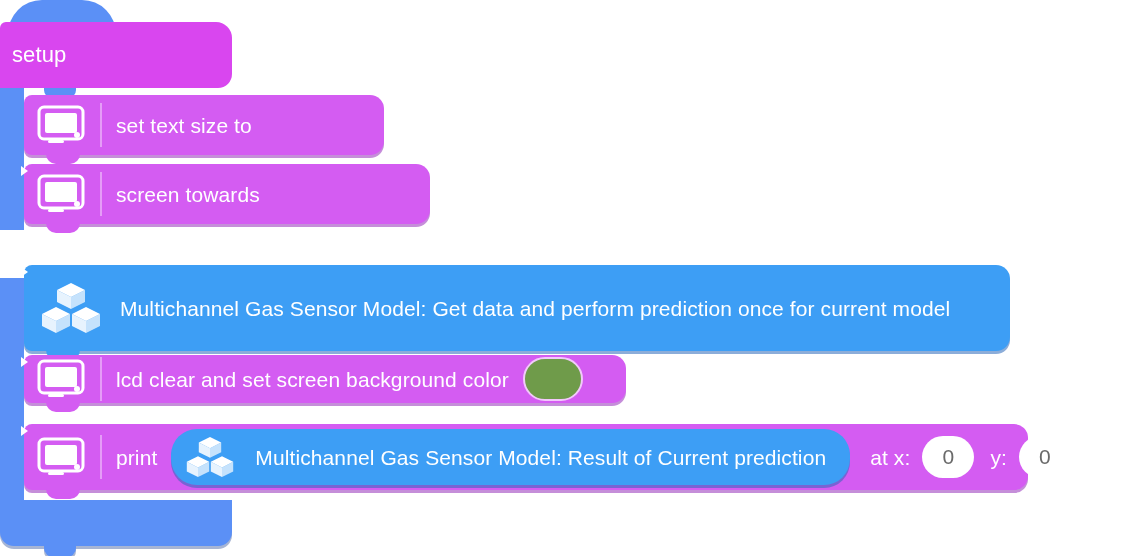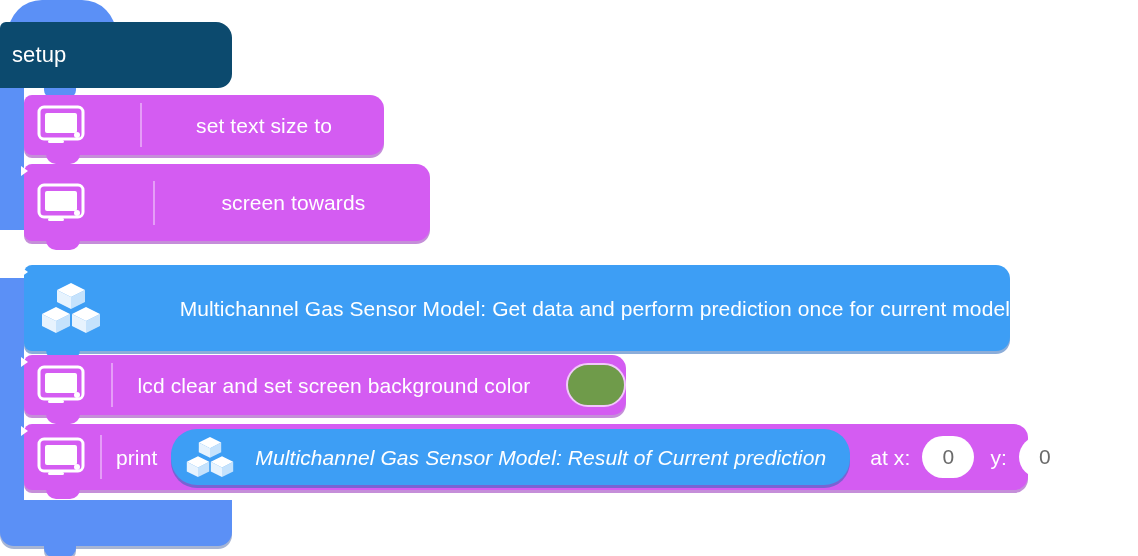--- a/index.html
+++ b/index.html
@@ -12,21 +12,21 @@
 
   
   .blk-text{
     color:#ffffff;font-size:21px;line-height:1;white-space:nowrap;
     letter-spacing:.1px;
   }
 
   
   .cwrap{position:absolute;}
   .cwrap .c-head{
-    position:absolute;left:0;background:#0c4a6e;
+    position:absolute;left:0;background:#d946ef;
     border-radius:6px 16px 14px 0;
   }
   .cwrap .c-hat-bump{
     position:absolute;left:8px;top:0;width:108px;height:34px;
     background:#5b90f6;border-radius:54px 54px 0 0;
   }
   .cwrap .c-spine{
     position:absolute;left:0;width:24px;background:#5b90f6;
   }
   .cwrap .c-foot{
@@ -40,21 +40,21 @@
   
   .notch{
     position:absolute;width:32px;height:11px;background:inherit;
     border-radius:0 0 9px 9px;
   }
 
   
   .stmt{
     position:absolute;display:flex;align-items:center;
     border-radius:8px 14px 14px 8px;
-    box-sizing:border-box;padding-left:10px;justify-content:space-between;
+    box-sizing:border-box;padding-left:10px;
   }
   .stmt.magenta{background:#d45cf2;box-shadow:0 3px 0 0 rgba(150,50,185,.55);}
   .stmt.blue    {background:#3d9ef5;box-shadow:0 3px 0 0 rgba(45,105,185,.55);}
 
   
   .stmt .n-top,.stmt .n-bot{
     position:absolute;left:22px;width:34px;height:10px;
   }
   .stmt.magenta .n-bot{bottom:-9px;background:#d45cf2;border-radius:0 0 10px 10px;}
   .stmt.blue    .n-bot{bottom:-9px;background:#3d9ef5;border-radius:0 0 10px 10px;}
@@ -93,21 +93,21 @@
     min-width:52px;height:42px;border-radius:22px;background:#ffffff;
     display:flex;align-items:center;justify-content:center;
     color:#6a6a6a;font-size:21px;padding:0 12px;box-sizing:border-box;
   }
 
   
   .reporter{
     display:inline-flex;align-items:center;
     background:#3d9ef5;border-radius:26px;
     box-shadow:0 3px 0 0 rgba(45,105,185,.55);
-    padding:6px 24px 6px 14px;height:56px;box-sizing:border-box;font-style:italic;
+    padding:6px 24px 6px 14px;height:56px;box-sizing:border-box;
   }
   .reporter .blk-text{font-size:21px;}
   .gap{flex:none;}
 </style>
 </head>
 <body>
 
 <div id="canvas">
 
   <div class="cwrap" style="left:0px;top:0px;width:232px;height:256px;">
@@ -128,21 +128,21 @@
         <rect x="12" y="36" width="16" height="3" rx="1.5" fill="#ffffff"></rect>
         <circle cx="41" cy="31" r="3" fill="#ffffff"></circle>
       </svg>
     </div>
     <div class="divider"></div>
     <span class="blk-text">set text size to</span>
     <span class="gap" style="width:12px;"></span>
     <div class="n-bot"></div>
   </div>
 
-  <div class="stmt magenta" style="left:24px;top:164px;width:406px;height:77px;">
+  <div class="stmt magenta" style="left:24px;top:164px;width:406px;height:60px;">
     <div class="lmark"></div>
     <div class="icon" style="width:54px;height:44px;">
       <svg width="50" height="42" viewBox="0 0 50 42">
         <rect x="3" y="3" width="44" height="32" rx="5" ry="5" fill="none" stroke="#ffffff" stroke-width="3"></rect>
         <rect x="9" y="9" width="32" height="20" rx="2" ry="2" fill="#ffffff"></rect>
         <rect x="12" y="36" width="16" height="3" rx="1.5" fill="#ffffff"></rect>
         <circle cx="41" cy="31" r="3" fill="#ffffff"></circle>
       </svg>
     </div>
     <div class="divider"></div>
@@ -175,21 +175,21 @@
         <path d="M45 26 L59 33 L45 40 L31 33 Z" fill="#ffffff"></path>
         <path d="M31 33 L45 40 L45 52 L31 45 Z" fill="#ffffff" opacity="0.88"></path>
         <path d="M59 33 L59 45 L45 52 L45 40 Z" fill="#ffffff" opacity="0.70"></path>
       </svg>
     </div>
     <span class="gap" style="width:18px;"></span>
     <span class="blk-text">Multichannel Gas Sensor Model: Get data and perform prediction once for current model</span>
     <div class="n-bot"></div>
   </div>
 
-  <div class="stmt magenta" style="left:24px;top:355px;width:602px;height:60px;">
+  <div class="stmt magenta" style="left:24px;top:355px;width:602px;height:48px;">
     <div class="lmark"></div>
     <div class="icon" style="width:54px;height:44px;">
       <svg width="50" height="42" viewBox="0 0 50 42">
         <rect x="3" y="3" width="44" height="32" rx="5" ry="5" fill="none" stroke="#ffffff" stroke-width="3"></rect>
         <rect x="9" y="9" width="32" height="20" rx="2" ry="2" fill="#ffffff"></rect>
         <rect x="12" y="36" width="16" height="3" rx="1.5" fill="#ffffff"></rect>
         <circle cx="41" cy="31" r="3" fill="#ffffff"></circle>
       </svg>
     </div>
     <div class="divider"></div>

